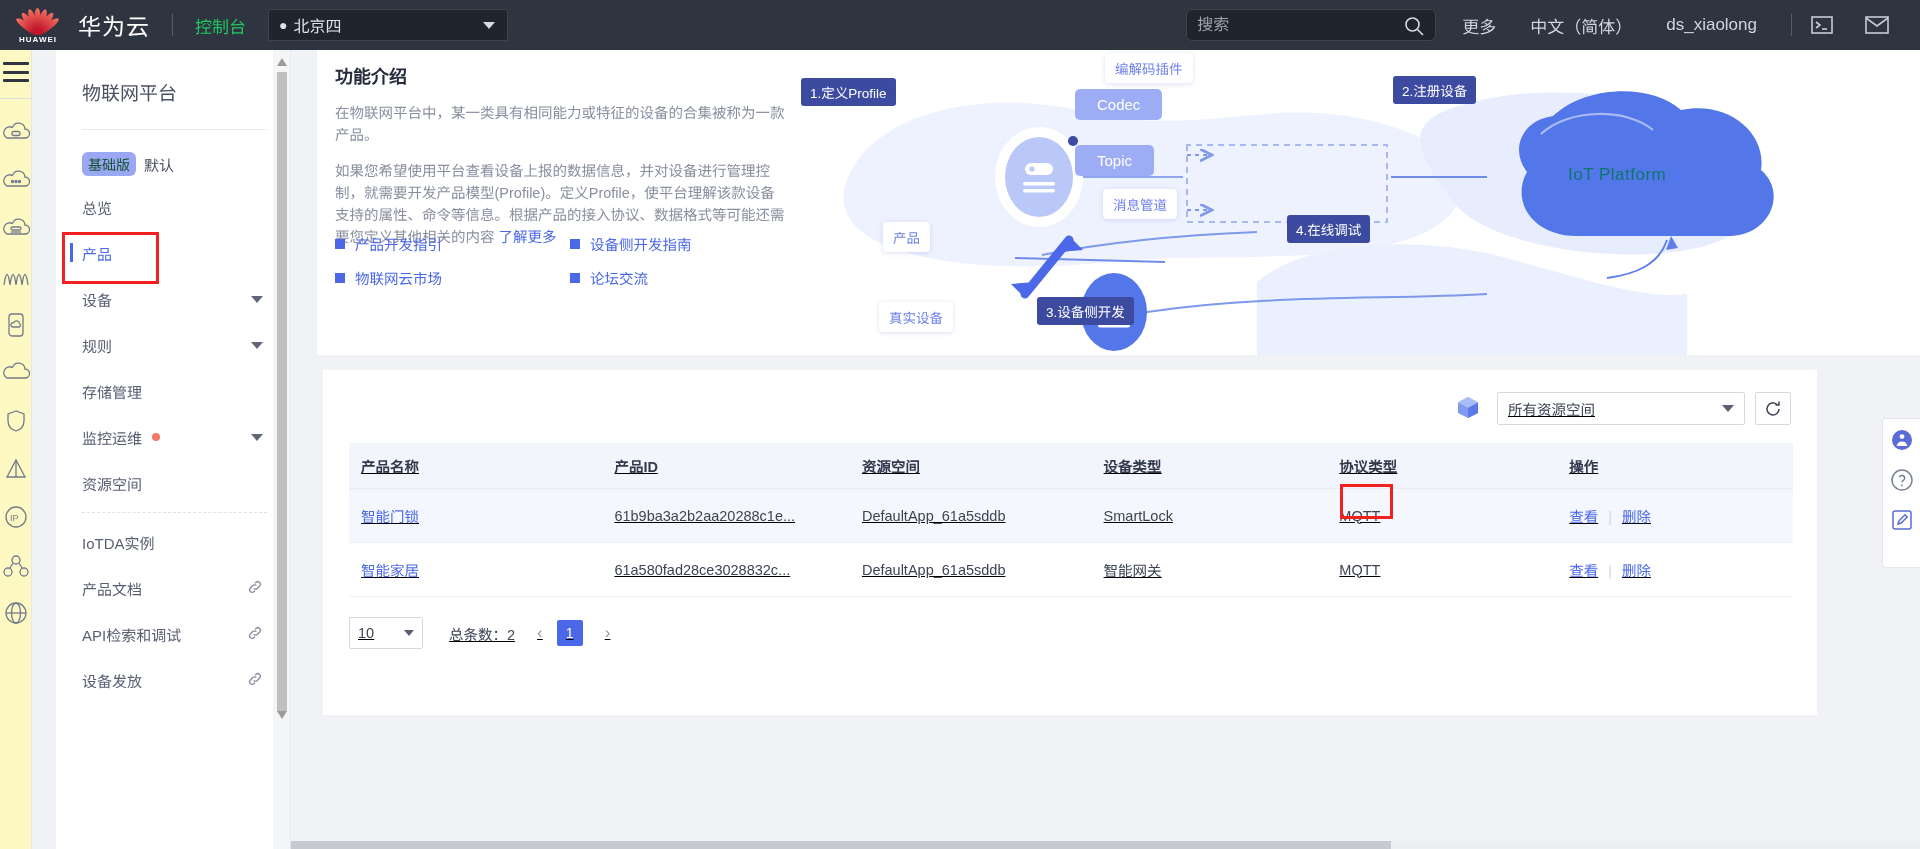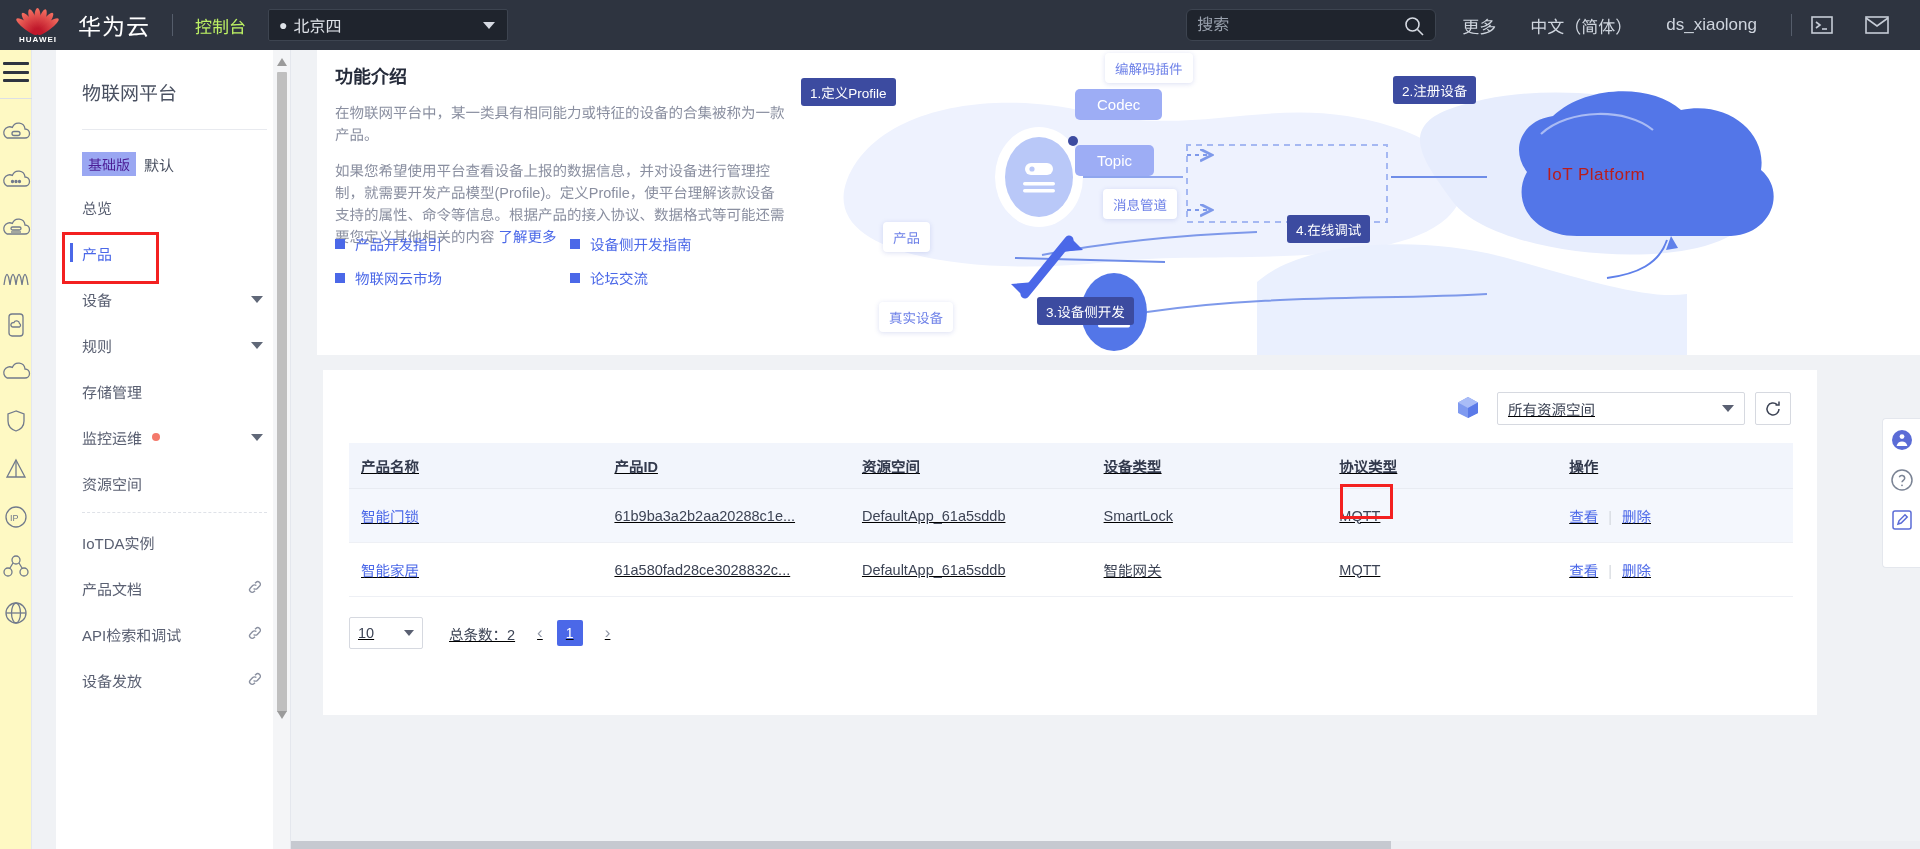--- a/index.html
+++ b/index.html
@@ -22,21 +22,21 @@
     position: absolute; bottom: 0; width: 7px; height: 26px;
     border-radius: 50% 50% 40% 40%;
     background: linear-gradient(to top, #c0182b 20%, #f26b5e 95%);
     transform-origin: 50% 100%;
   }
   .hw-word { font-size: 8px; letter-spacing: 1px; color: #fff; font-weight: bold; margin-top:1px;}
   .brand {
     font-size: 23px; color: #ffffff; margin-left: 12px; font-weight: 500; letter-spacing: 1px;
   }
   .vsep { width: 1px; height: 22px; background: #555d6b; margin: 0 22px; }
-  .console-link { font-size: 17px; color: #bef264; }
+  .console-link { font-size: 17px; color: #22c55e; }
   .region-select {
     margin-left: 22px; width: 240px; height: 32px; background: #1f242d;
     border: 1px solid #3d4450; border-radius: 2px; display: flex; align-items: center;
     padding: 0 10px; color: #dfe3e9; font-size: 16px; position: relative;
   }
   .region-select .pin { margin-right: 6px; font-size: 14px; }
   .region-select .caret {
     position: absolute; right: 12px; width: 0; height: 0;
     border-left: 6px solid transparent; border-right: 6px solid transparent;
     border-top: 7px solid #d6dae2;
@@ -69,21 +69,21 @@
 
   
   .sidemenu {
     position: absolute; top: 50px; left: 56px; width: 234px; height: 799px;
     background: #fff; border-right: 1px solid #e4e7ed; overflow: hidden;
   }
   .sm-title { font-size: 19px; color: #4a5161; padding: 28px 0 0 26px; font-weight: 400; }
   .sm-hr { height: 1px; background: #e8eaef; margin: 24px 22px 0 26px; }
   .sm-edition { display: flex; align-items: center; padding: 22px 0 0 26px; }
   .badge-basic {
-    background: #9aa7f2; color: #4c1d95; font-size: 14px; padding: 2px 6px; border-radius: 0;
+    background: #9aa7f2; color: #14532d; font-size: 14px; padding: 2px 6px; border-radius: 6px;
   }
   .sm-default { font-size: 15px; color: #4a5161; margin-left: 8px; }
   .sm-item {
     height: 46px; display: flex; align-items: center; padding-left: 26px;
     font-size: 15px; color: #5a6072; position: relative; cursor: pointer;
   }
   .sm-item.active { color: #4b68e8; }
   .sm-item.active::before {
     content: ""; position: absolute; left: 14px; top: 13px;
     width: 3px; height: 19px; background: #4b68e8;
@@ -510,21 +510,21 @@
       <div class="dg-badge" style="left:14px; top:28px;">1.定义Profile</div>
       <div class="dg-white" style="left:96px; top:172px;">产品</div>
       <div class="dg-white" style="left:92px; top:252px;">真实设备</div>
       <div class="dg-white" style="left:318px; top:3px;">编解码插件</div>
       <div class="dg-chip" style="left:288px; top:39px;">Codec</div>
       <div class="dg-chip" style="left:288px; top:95px;">Topic</div>
       <div class="dg-white" style="left:316px; top:139px;">消息管道</div>
       <div class="dg-badge" style="left:606px; top:26px;">2.注册设备</div>
       <div class="dg-badge" style="left:500px; top:165px;">4.在线调试</div>
       <div class="dg-badge" style="left:250px; top:247px;">3.设备侧开发</div>
-      <div style="position:absolute; left:760px; top:115px; color:#b91c1c; font-size:17px; letter-spacing:.5px;">IoT Platform</div>
+      <div style="position:absolute; left:781px; top:115px; color:#0f766e; font-size:17px; letter-spacing:.5px;">IoT Platform</div>
     </div>
   </div>
 
   <div class="card-table">
     <div class="tbl-toolbar">
       <span style="margin-right:6px;">
         <svg width="26" height="26" viewBox="0 0 26 26">
           <polygon points="13,3 23,8.5 23,19 13,24 3,19 3,8.5" fill="#7f9af0"></polygon>
           <polygon points="13,3 23,8.5 13,14 3,8.5" fill="#a9bcf7"></polygon>
           <polygon points="13,14 23,8.5 23,19 13,24" fill="#5b7ae8"></polygon>

